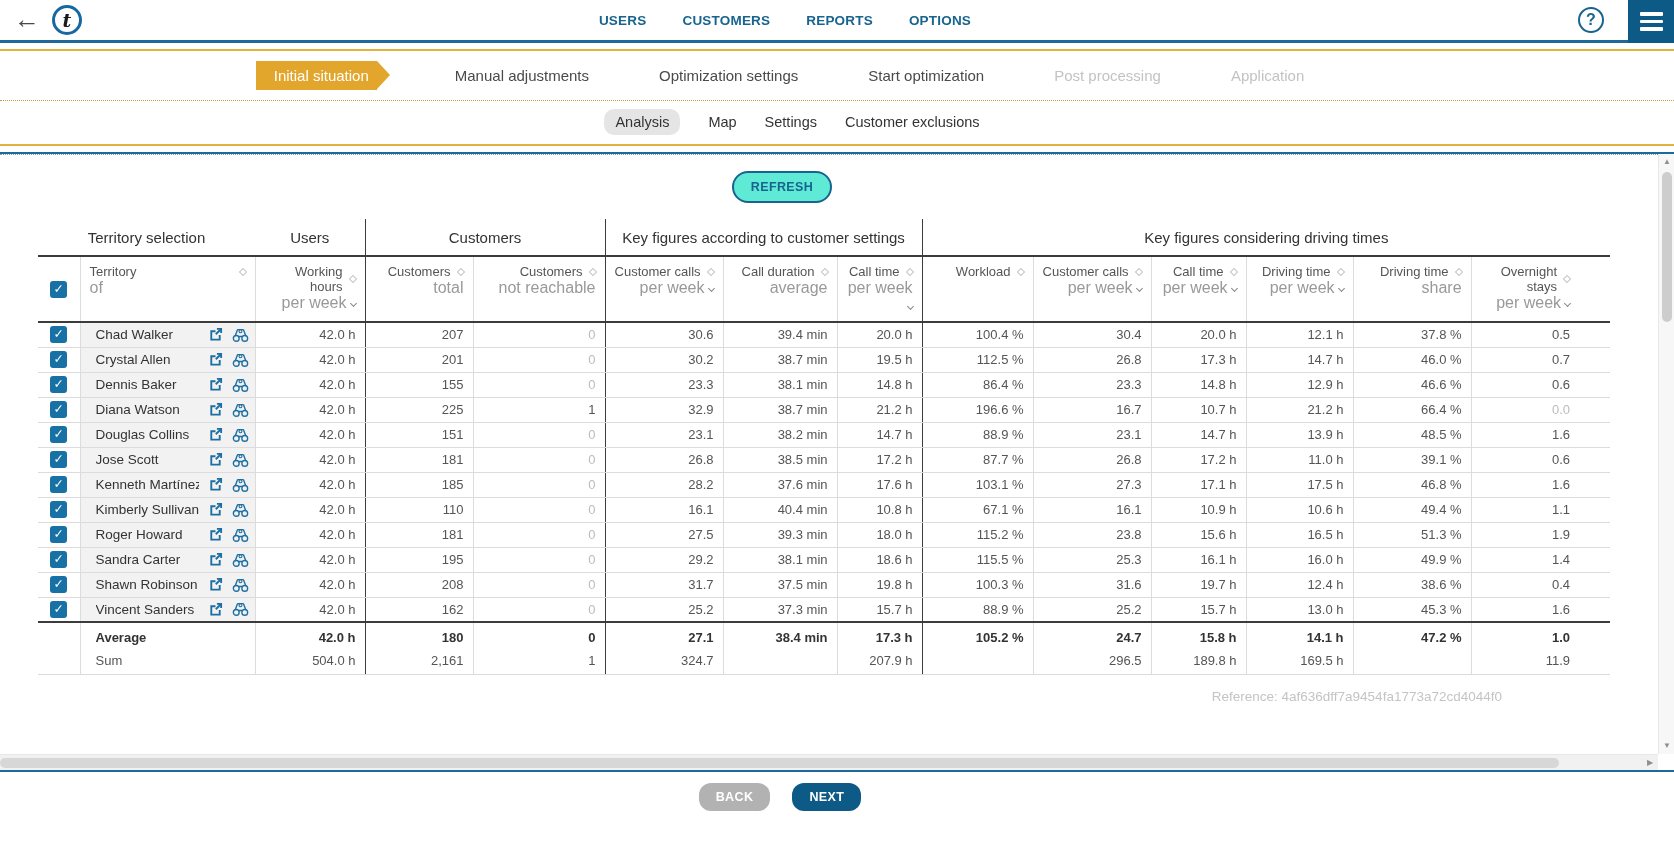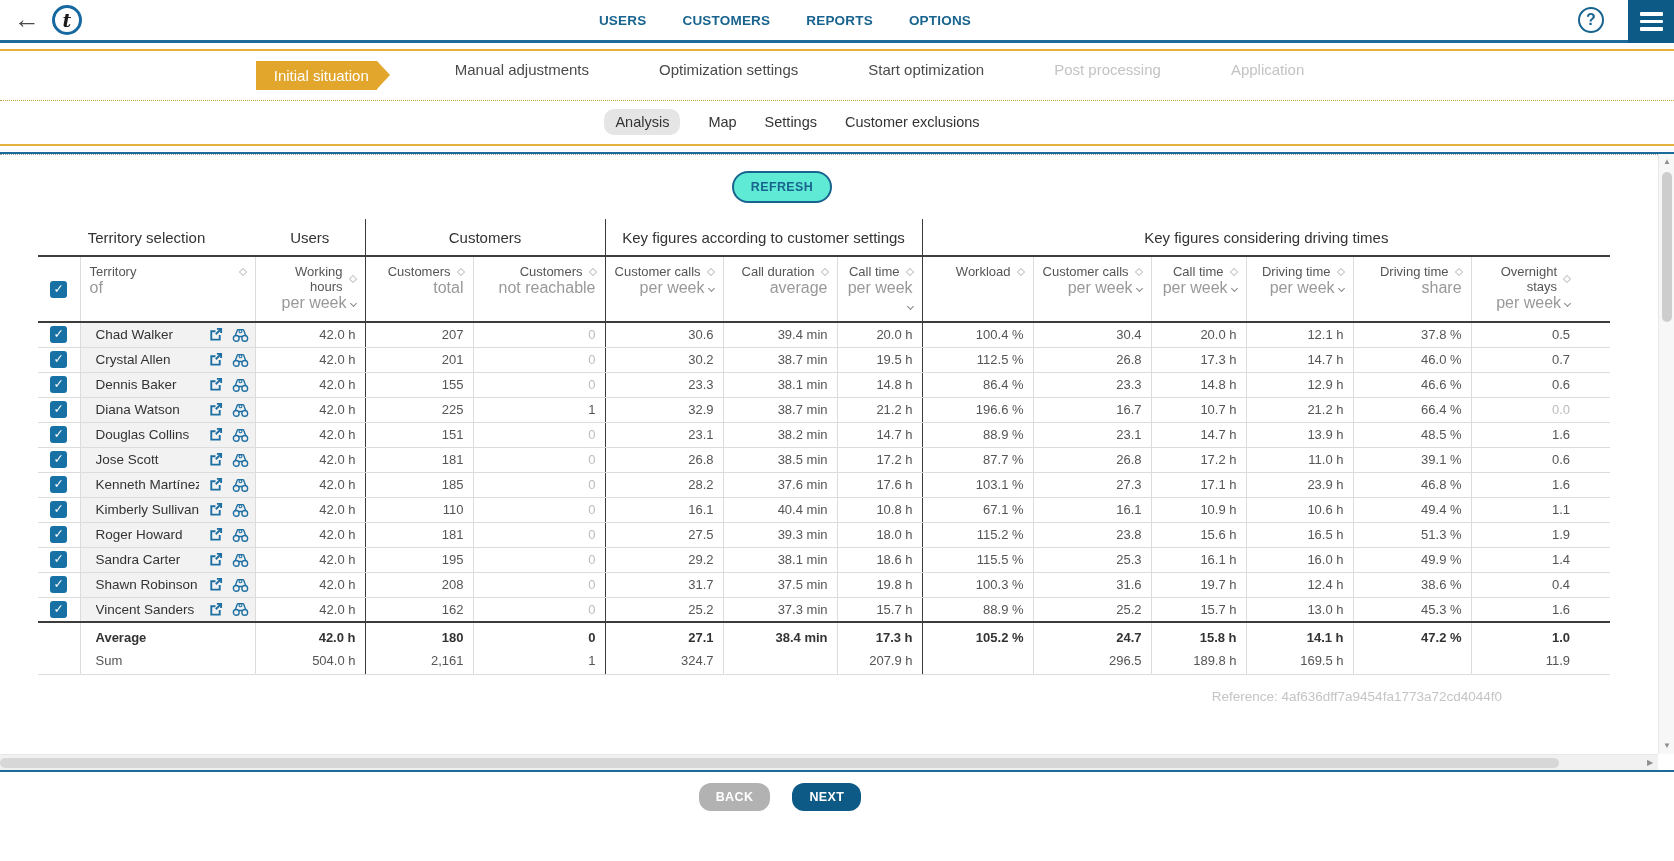--- a/index.html
+++ b/index.html
@@ -16,21 +16,21 @@
   .nav-item.active{background:#ececec;border:1px solid #d6d6d6;border-radius:3px;padding:8px 13px}
   .nav-right{margin-left:auto;display:flex;align-items:center;height:100%}
   .help{width:26px;height:26px;border:2.5px solid #19648f;border-radius:50%;color:#19648f;font-weight:bold;display:flex;
         align-items:center;justify-content:center;font-size:16px;margin-right:24px;cursor:pointer}
   .burger{width:46px;height:43px;background:#0e5a86;display:flex;flex-direction:column;justify-content:center;align-items:center;gap:4px;cursor:pointer;margin-bottom:-3px}
   .burger i{display:block;width:23px;height:3.5px;background:#fff;border-radius:1px}
 
   
   .wizard-band{border-top:2px solid #e4b23c;margin-top:6px;padding:10px 0;border-bottom:1px dotted #bfa040;
                display:flex;justify-content:center;background:#fff}
-  .steps{display:flex;align-items:flex-start;gap:70px;transform:translateX(-57px)}
+  .steps{display:flex;align-items:center;gap:70px;transform:translateX(-57px)}
   .step{font-size:15px;color:#4a4a4a;cursor:pointer;white-space:nowrap}
   .step.disabled{color:#c3c3c3;cursor:default}
   .step.active{position:relative;background:#e2a62c;color:#fff;padding:7px 8px 7px 18px;line-height:1;margin-right:8px;cursor:default}
   .step.active::after{content:"";position:absolute;left:100%;top:0;width:0;height:0;
        border-top:14.5px solid transparent;border-bottom:14.5px solid transparent;border-left:13px solid #e2a62c}
 
   
   .subtabs{display:flex;justify-content:center;gap:28px;align-items:center;padding:8px 0 9px;border-bottom:2px solid #e4b23c;transform:none}
   .subtabs-inner{display:flex;gap:28px;align-items:center;transform:translateX(-45px)}
   .subtab{font-size:14.5px;color:#333;cursor:pointer}
@@ -510,21 +510,21 @@
           </td>
           <td>42.0 h</td>
           <td class="gstart">185</td>
           <td class="muted">0</td>
           <td class="gstart">28.2</td>
           <td>37.6 min</td>
           <td>17.6 h</td>
           <td class="gstart">103.1 %</td>
           <td>27.3</td>
           <td>17.1 h</td>
-          <td>23.9 h</td>
+          <td>17.5 h</td>
           <td>46.8 %</td>
           <td class="lastcol">1.6</td>
         </tr>
         <tr>
           <td class="cb">
             <div class="chk">✓</div>
           </td>
           <td class="namecell">
             <div class="namewrap">
               <span class="nm">Kimberly Sullivan</span>

